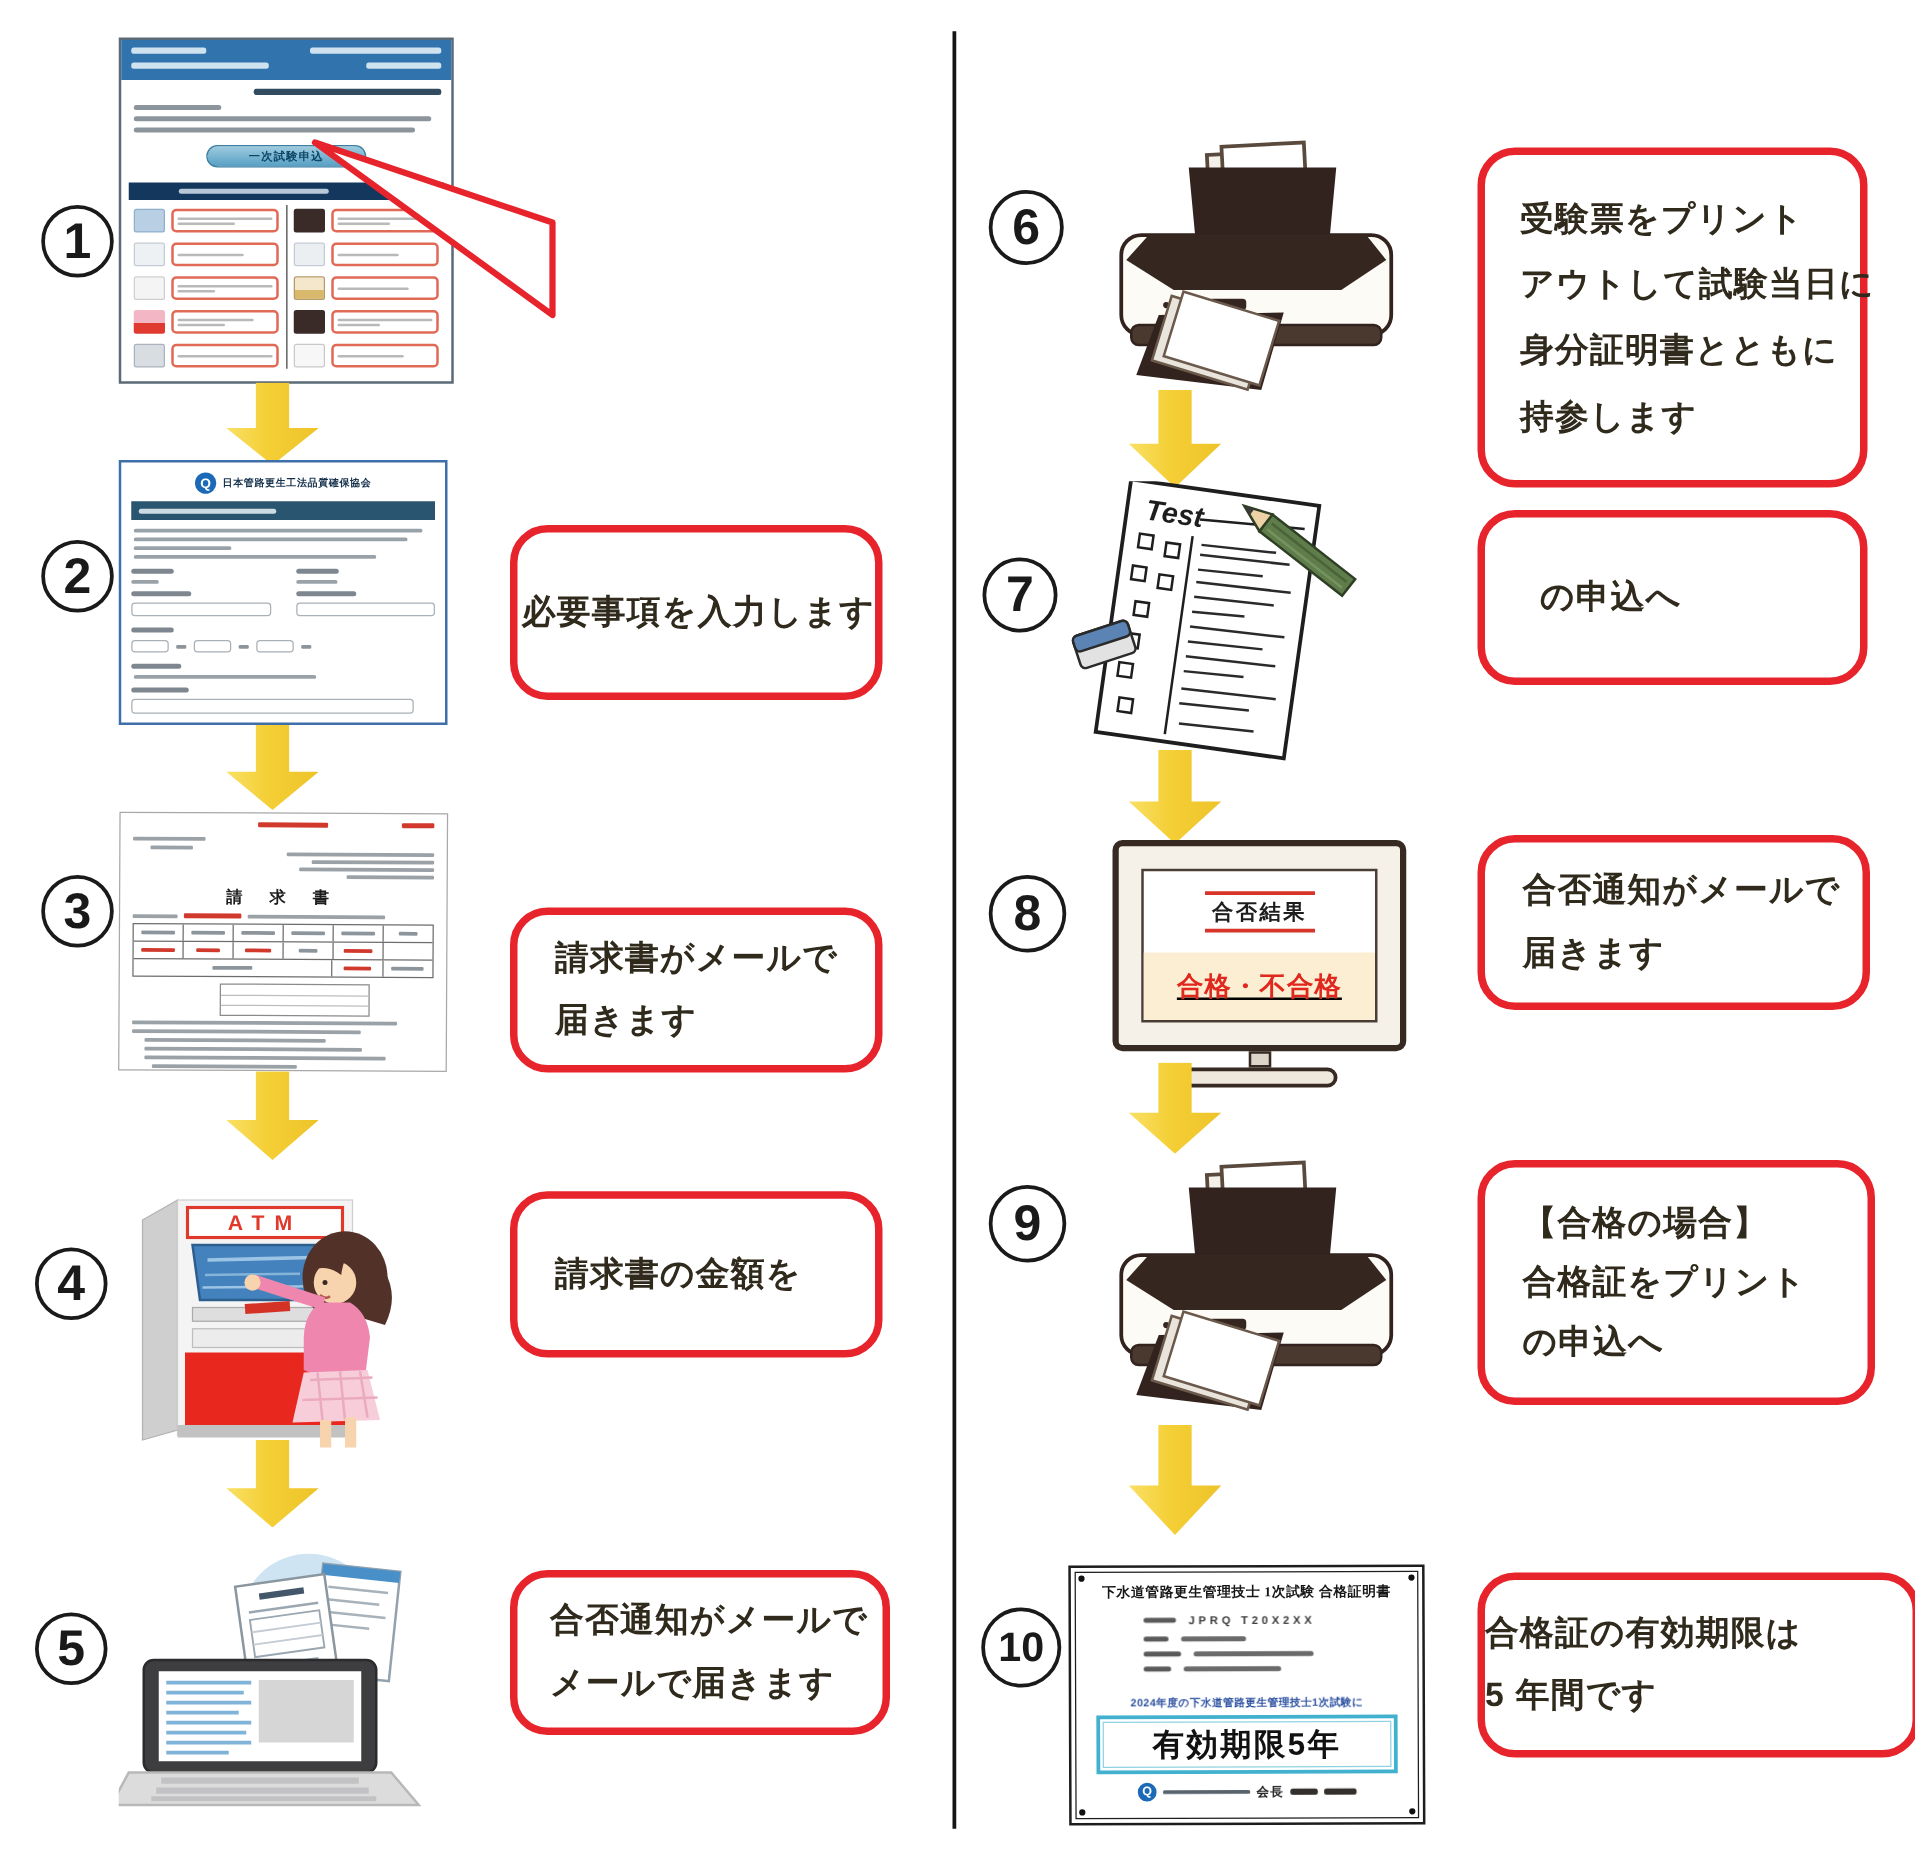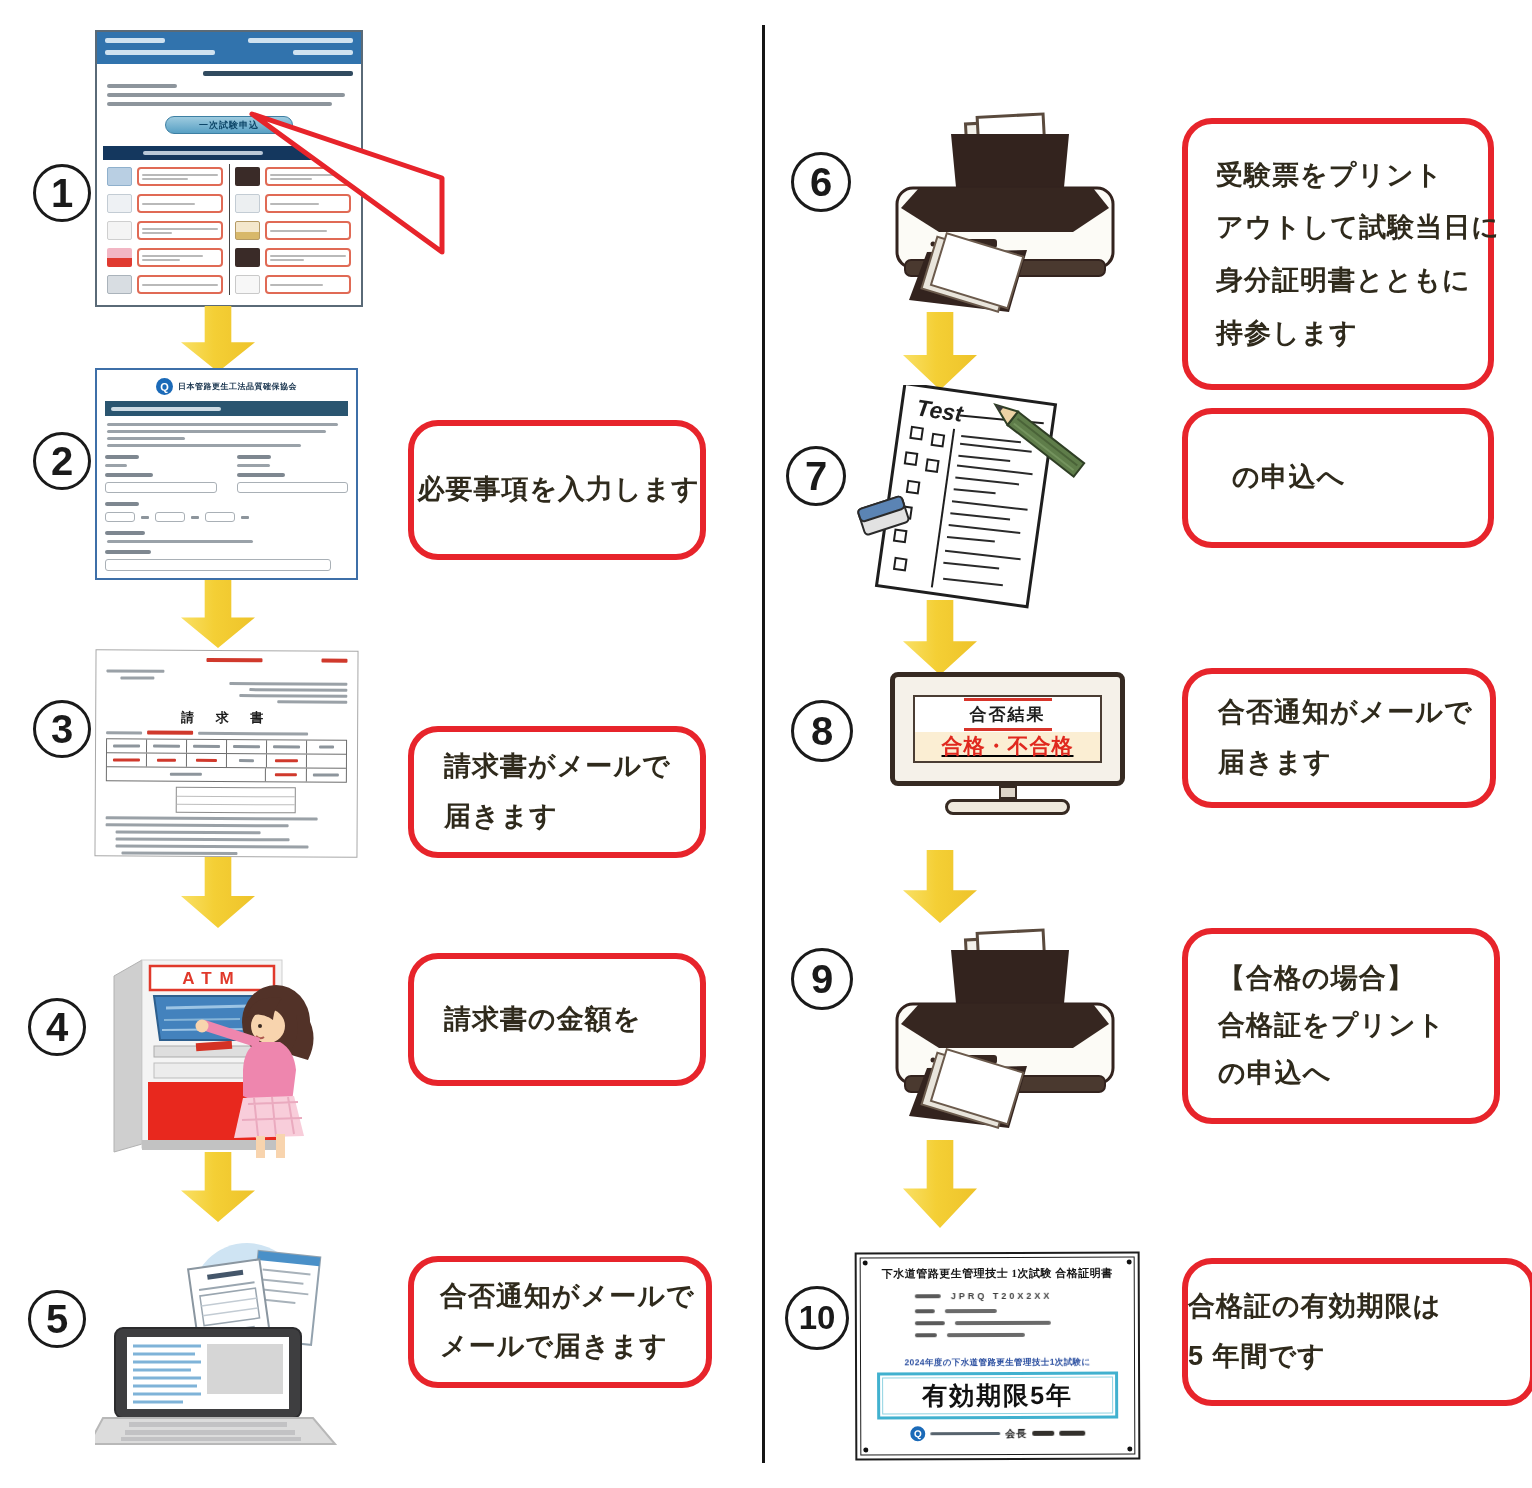--- a/index.html
+++ b/index.html
@@ -83,21 +83,21 @@
   .inv-td i.red{background:#d0392c;}
   .inv-sub{width:120px;margin:5px 0 4px 70px;border:1px solid #8a8a8a;}
   .inv-sub div{height:8px;border-top:1px solid #bdbdbd;}
   .inv-sub div:first-child{border-top:none;}
 
   
   .art{position:absolute;}
 
   
   .monitor{left:890px;top:672px;width:235px;height:178px;}
-  .mon-frame{width:235px;height:114px;border:5px solid #362a22;border-radius:8px;background:#f5f1e9;padding:18px;}
+  .mon-frame{width:235px;height:169px;border:5px solid #362a22;border-radius:8px;background:#f5f1e9;padding:18px;}
   .mon-screen{width:100%;height:100%;border:2px solid #4a3d33;background:#fff;display:flex;flex-direction:column;}
   .mon-top{flex:1.2;display:flex;align-items:center;justify-content:center;}
   .mon-head{font-size:17px;font-weight:bold;color:#1d1d1d;letter-spacing:2px;
             border-top:3px solid #d8342a;border-bottom:3px solid #d8342a;padding:2px 6px;}
   .mon-band{flex:1;background:var(--band);display:flex;align-items:center;justify-content:center;text-decoration:underline;}
   .mon-res{font-size:21px;font-weight:bold;color:#e0281e;letter-spacing:1px;}
   .mon-neck{width:18px;height:13px;background:#ddd5c8;border:2px solid #362a22;margin:0 auto;}
   .mon-base{width:125px;height:16px;border:3px solid #362a22;border-radius:9px;background:#efe9dd;margin:0 auto;}
 
   

